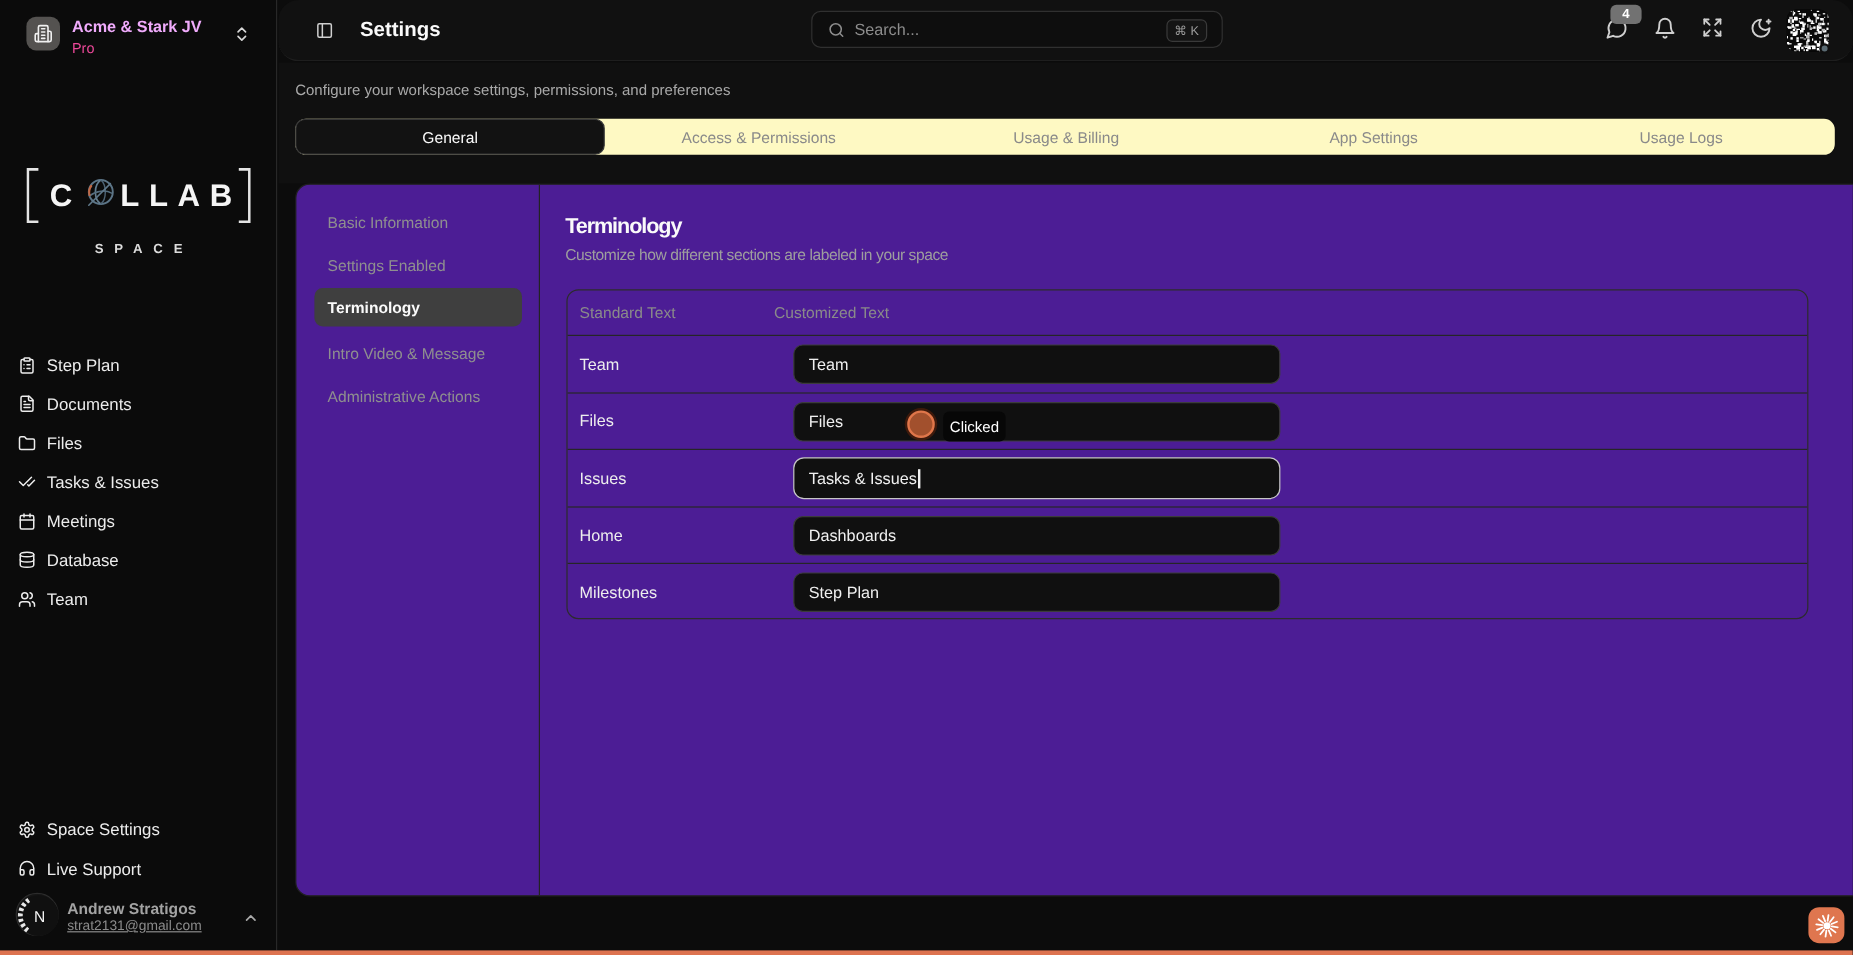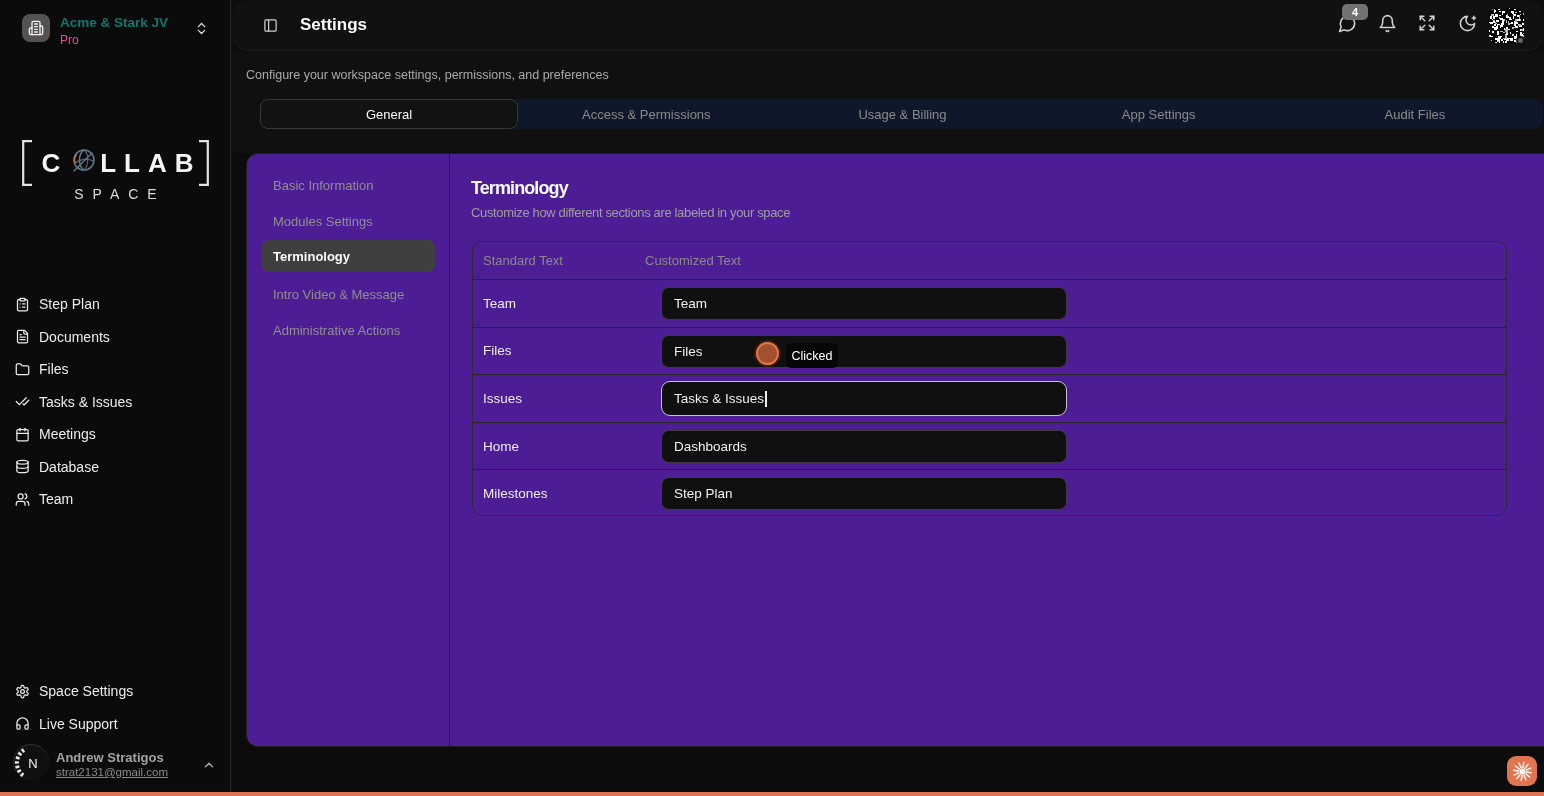--- a/index.html
+++ b/index.html
@@ -5,29 +5,29 @@
   * { margin:0; padding:0; box-sizing:border-box; }
   html,body { width:1544px; height:796px; overflow:hidden; background:#0d0d0d;
     font-family:"Liberation Sans", sans-serif; }
   #stage { position:relative; width:1544px; height:796px; background:#0c0c0c; }
 
   
   #sidebar { position:absolute; left:0; top:0; width:231px; height:792px;
     background:#0b0b0b; border-right:1px solid #282828; }
   .ws-icon { position:absolute; left:22px; top:14px; width:28px; height:28px;
     border-radius:8px; background:#545250; display:flex; align-items:center; justify-content:center; }
-  .ws-name { position:absolute; left:60px; top:15px; font-size:13.5px; font-weight:bold; color:#0f766e; }
+  .ws-name { position:absolute; left:60px; top:15px; font-size:13.5px; font-weight:bold; color:#f0abfc; }
   .ws-plan { position:absolute; left:60px; top:33px; font-size:12px; color:#ec4899; }
   .ws-chev { position:absolute; left:194px; top:21px; }
 
   
   #logo { position:absolute; left:0; top:140px; width:231px; text-align:center; color:#fff; }
   .logo-row { display:flex; align-items:center; justify-content:center; height:46px; }
   .logo-txt { font-size:26px; font-weight:bold; letter-spacing:8px; color:#f5f5f5; }
-  .logo-sub { margin-top:0; font-size:14px; letter-spacing:9px; color:#dcdcdc; padding-left:9px; }
+  .logo-sub { margin-top:16px; font-size:11px; letter-spacing:9px; color:#dcdcdc; padding-left:9px;font-weight:bold; }
 
   
   #nav { position:absolute; left:0; top:288px; width:231px; }
   .nav-item { display:flex; align-items:center; height:32.5px; padding-left:15px; color:#ececec; font-size:14px; }
   .nav-item svg { margin-right:9px; }
   #botnav { position:absolute; left:0; top:675px; width:231px; }
   .user-row { position:absolute; left:0; top:740px; width:231px; height:44px; }
   .uavatar { position:absolute; left:13px; top:4px; width:36px; height:36px; border-radius:50%;
      background:#151515; border:1px solid #2c2c2c; }
   .uname { position:absolute; left:56px; top:10px; font-size:13px; font-weight:bold; color:#a3a3a3; }
@@ -48,22 +48,22 @@
     border-radius:5px; color:#fff; font-size:11px; text-align:center; line-height:16px; font-weight:bold;}
   .havatar { position:absolute; left:1257px; top:8px; width:35px; height:35px; border-radius:8px; overflow:hidden; background:#000; }
   .hstatus { position:absolute; left:1284px; top:36px; width:9px; height:9px; border-radius:50%;
     background:#5a6a72; border:2px solid #0f0f0f; }
 
   
   #band { position:absolute; left:232px; top:52px; width:1312px; height:101px; background:#101010; }
   .band-txt { position:absolute; left:14px; top:16px; font-size:12.5px; color:#a9a9a9; }
 
   
-  #tabs { position:absolute; left:260px; top:99px; width:1283px; height:30px;
-    background:#0f172a; border-radius:9px; display:flex; }
+  #tabs { position:absolute; left:246px; top:99px; width:1283px; height:30px;
+    background:#fef9c3; border-radius:9px; display:flex; }
   .tab { flex:1; display:flex; align-items:center; justify-content:center;
     font-size:13px; color:#8a8a8a; }
   .tab.active { background:#121212; border:1px solid #373737; border-radius:8px;
     color:#fafafa; }
 
   
   #panel { position:absolute; left:246px; top:153px; width:1394px; height:594px;
     background:#4c1d95; border:1px solid #202020; border-radius:12px; }
   #subnav { position:absolute; left:0; top:0; width:203px; height:592px; border-right:1px solid #232323; }
   .sn-item { position:absolute; left:26px; font-size:13px; color:#8f8f8f; }
@@ -207,20 +207,28 @@
           </svg></div>
     </div>
   </div>
 
   <div id="mainhdr">
     <div class="hicon" style="left:31px; top:18px"><svg width="15" height="15" viewBox="0 0 24 24" fill="none" stroke="#d0d0d0" stroke-width="2" stroke-linecap="round" stroke-linejoin="round">
           <rect x="3" y="3" width="18" height="18" rx="2"></rect>
           <path d="M9 3v18"></path>
         </svg></div>
     <div class="hdr-title">Settings</div>
+    <div class="search">
+      <svg style="margin-left:13px" width="14" height="14" viewBox="0 0 24 24" fill="none" stroke="#8d8d8d" stroke-width="2.2" stroke-linecap="round" stroke-linejoin="round">
+          <circle cx="11" cy="11" r="8"></circle>
+          <path d="m21 21-4.3-4.3"></path>
+        </svg>
+      <span class="search-txt">Search...</span>
+      <span class="kbd">⌘ K</span>
+    </div>
     <div class="hicon" style="left:1106px"><svg width="19" height="19" viewBox="0 0 24 24" fill="none" stroke="#cfcfcf" stroke-width="2" stroke-linecap="round" stroke-linejoin="round">
           <path d="M7.9 20A9 9 0 1 0 4 16.1L2 22Z"></path>
         </svg></div>
     <div class="badge4">4</div>
     <div class="hicon" style="left:1146px"><svg width="19" height="19" viewBox="0 0 24 24" fill="none" stroke="#cfcfcf" stroke-width="2" stroke-linecap="round" stroke-linejoin="round">
           <path d="M6 8a6 6 0 0 1 12 0c0 7 3 9 3 9H3s3-2 3-9"></path>
           <path d="M10.3 21a1.94 1.94 0 0 0 3.4 0"></path>
         </svg></div>
     <div class="hicon" style="left:1186px"><svg width="18" height="18" viewBox="0 0 24 24" fill="none" stroke="#cfcfcf" stroke-width="2" stroke-linecap="round" stroke-linejoin="round">
           <path d="m15 15 6 6"></path>
@@ -403,27 +411,27 @@
 
   <div id="band">
       <div class="band-txt">Configure your workspace settings, permissions, and preferences</div>
     </div>
 
   <div id="tabs">
     <div class="tab active">General</div>
     <div class="tab">Access &amp; Permissions</div>
     <div class="tab">Usage &amp; Billing</div>
     <div class="tab">App Settings</div>
-    <div class="tab">Audit Files</div>
+    <div class="tab">Usage Logs</div>
   </div>
 
   <div id="panel">
     <div id="subnav">
       <div class="sn-item" style="top:24px">Basic Information</div>
-      <div class="sn-item" style="top:60px">Modules Settings</div>
+      <div class="sn-item" style="top:60px">Settings Enabled</div>
       <div class="sn-active">Terminology</div>
       <div class="sn-item" style="top:133px">Intro Video &amp; Message</div>
       <div class="sn-item" style="top:169px">Administrative Actions</div>
     </div>
     <div class="ct-title" style="top:24px">Terminology</div>
     <div class="ct-sub" style="top:51px">Customize how different sections are labeled in your space</div>
 
     <div id="tbl">
       <div class="th" style="left:10px">Standard Text</div>
       <div class="th" style="left:172px">Customized Text</div>

